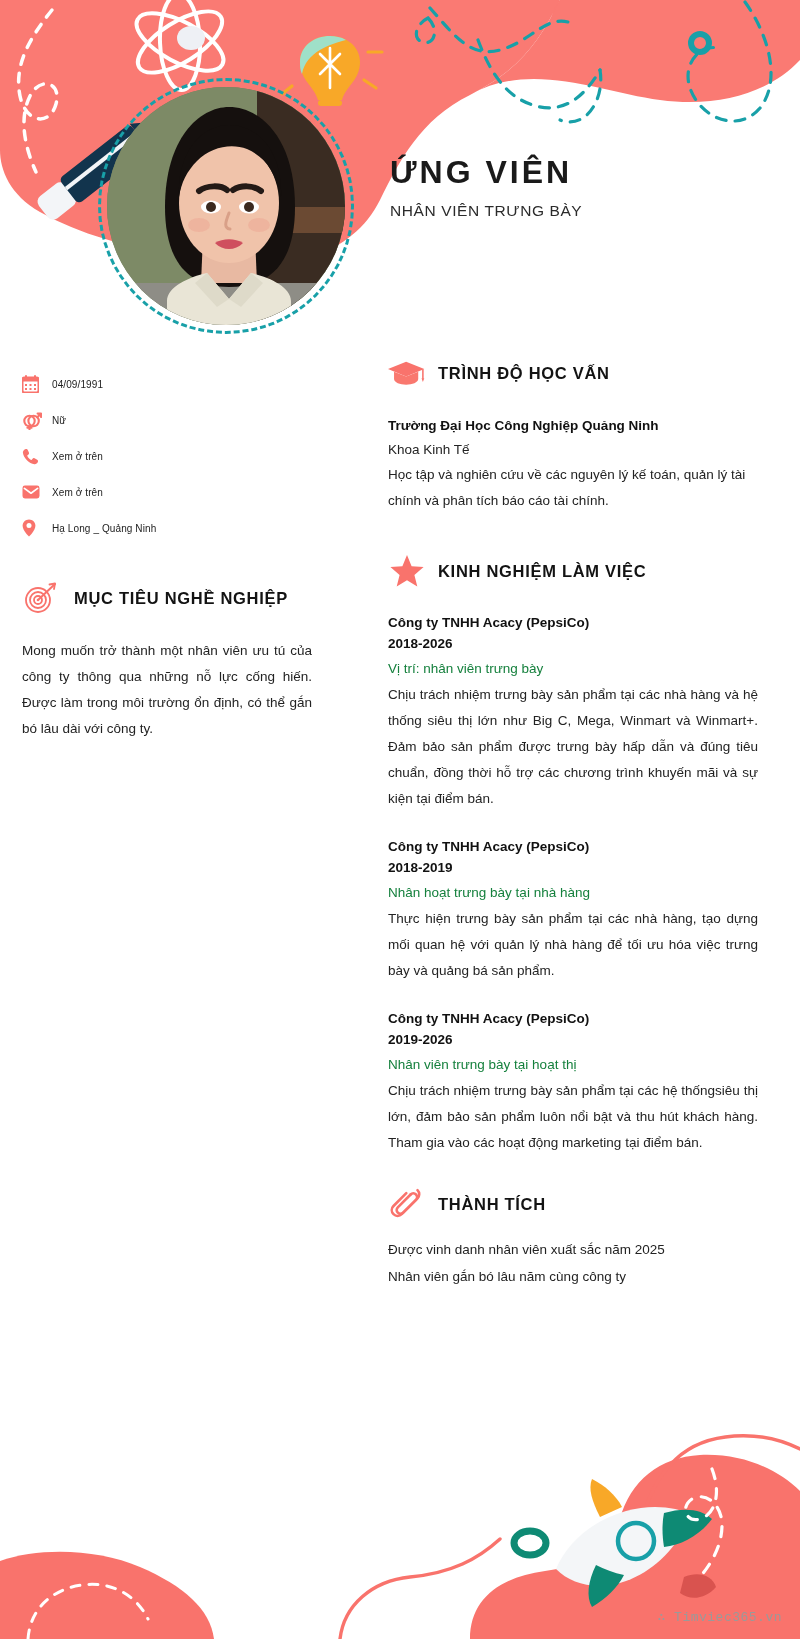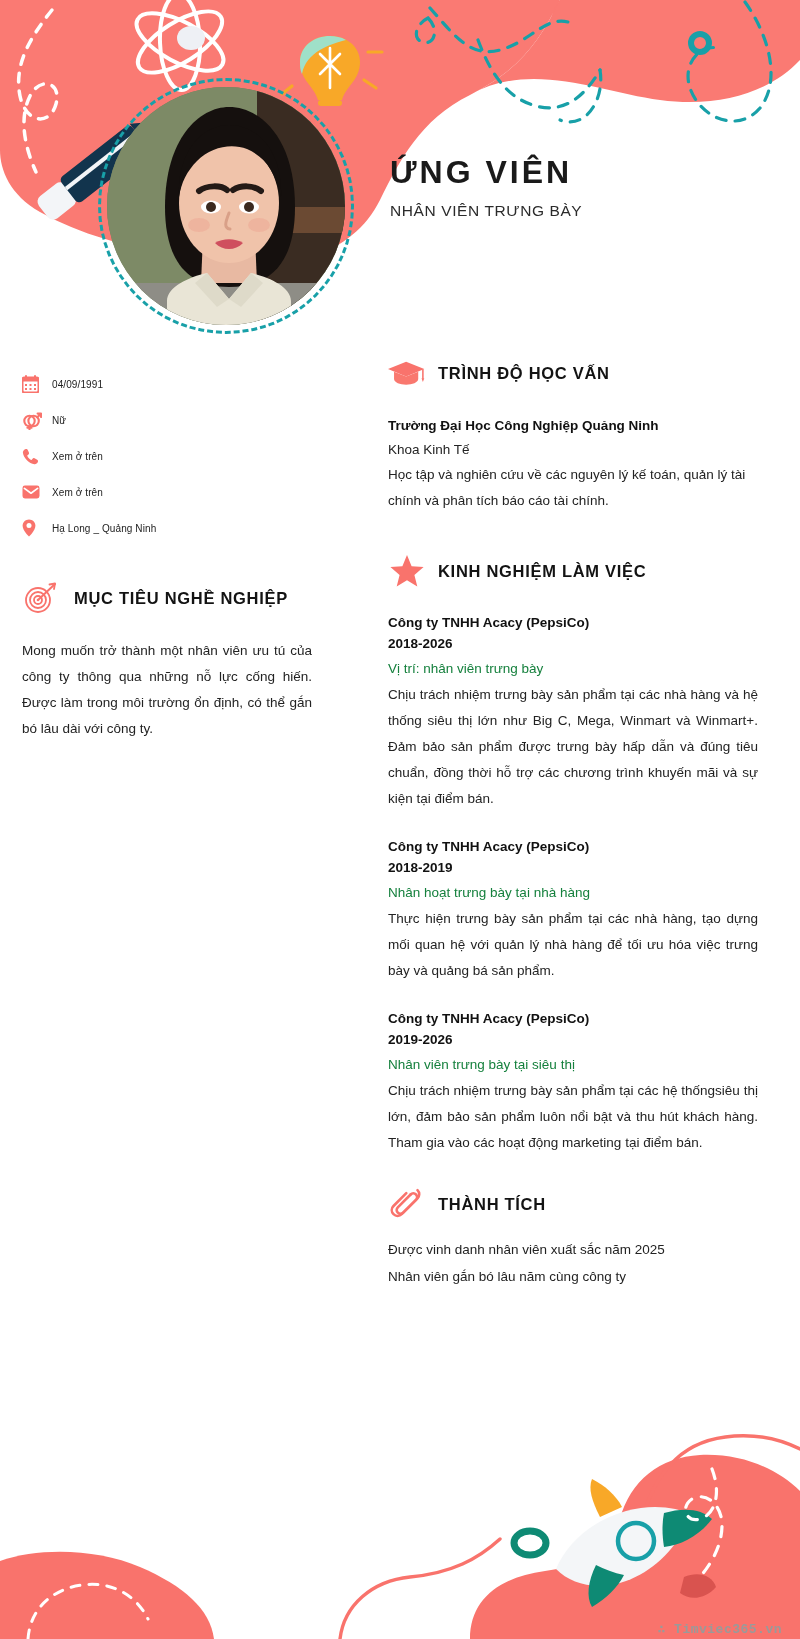--- a/index.html
+++ b/index.html
@@ -186,26 +186,25 @@
     width: 800px;
     height: 330px;
     overflow: hidden;
     pointer-events: none;
   }
   .footer-svg { position: absolute; bottom: 0; left: 0; }
 
   .watermark {
     position: absolute;
     right: 18px;
-    bottom: 2px;
+    bottom: 14px;
     font-family: "Liberation Mono", monospace;
     font-size: 13px;
     color: #9a9a9a;
     letter-spacing: 0.5px;
-    font-weight: bold;
   }
 </style>
 </head>
 <body>
 
 <div class="cv-page">
 
   <div class="header-area">
     <svg class="header-svg" width="800" height="350" viewBox="0 0 800 350">
 
@@ -442,21 +441,21 @@
       <div class="block" style="margin-top:24px">
         <div class="block-title">Công ty TNHH Acacy (PepsiCo)</div>
         <div class="block-title">2018-2019</div>
         <div class="block-sub">Nhân hoạt trưng bày tại nhà hàng</div>
         <div class="block-desc">Thực hiện trưng bày sản phẩm tại các nhà hàng, tạo dựng mối quan hệ với quản lý nhà hàng để tối ưu hóa việc trưng bày và quảng bá sản phẩm.</div>
       </div>
 
       <div class="block" style="margin-top:24px">
         <div class="block-title">Công ty TNHH Acacy (PepsiCo)</div>
         <div class="block-title">2019-2026</div>
-        <div class="block-sub">Nhân viên trưng bày tại siêu thị</div>
+        <div class="block-sub">Nhân viên trưng bày tại hoạt thị</div>
         <div class="block-desc">Chịu trách nhiệm trưng bày sản phẩm tại các hệ thốngsiêu thị lớn, đảm bảo sản phẩm luôn nổi bật và thu hút khách hàng. Tham gia vào các hoạt động marketing tại điểm bán.</div>
       </div>
 
       <div class="sec-head sec-head-right" style="margin-top:30px">
         <span class="sec-ico">
           <svg width="34" height="36" viewBox="0 0 34 36">
             <path d="M27.5,4.2 C29.8,6.5 29.8,10.1 27.5,12.4 L13.2,26.7
                      C11.7,28.2 9.3,28.2 7.8,26.7 C6.3,25.2 6.3,22.8 7.8,21.3
                      L20.6,8.5" fill="none" stroke="#f9736c" stroke-width="2.6" stroke-linecap="round"></path>
             <path d="M20.6,8.5 C22.1,7 24.5,7 26,8.5 C27.5,10 27.5,12.4 26,13.9

